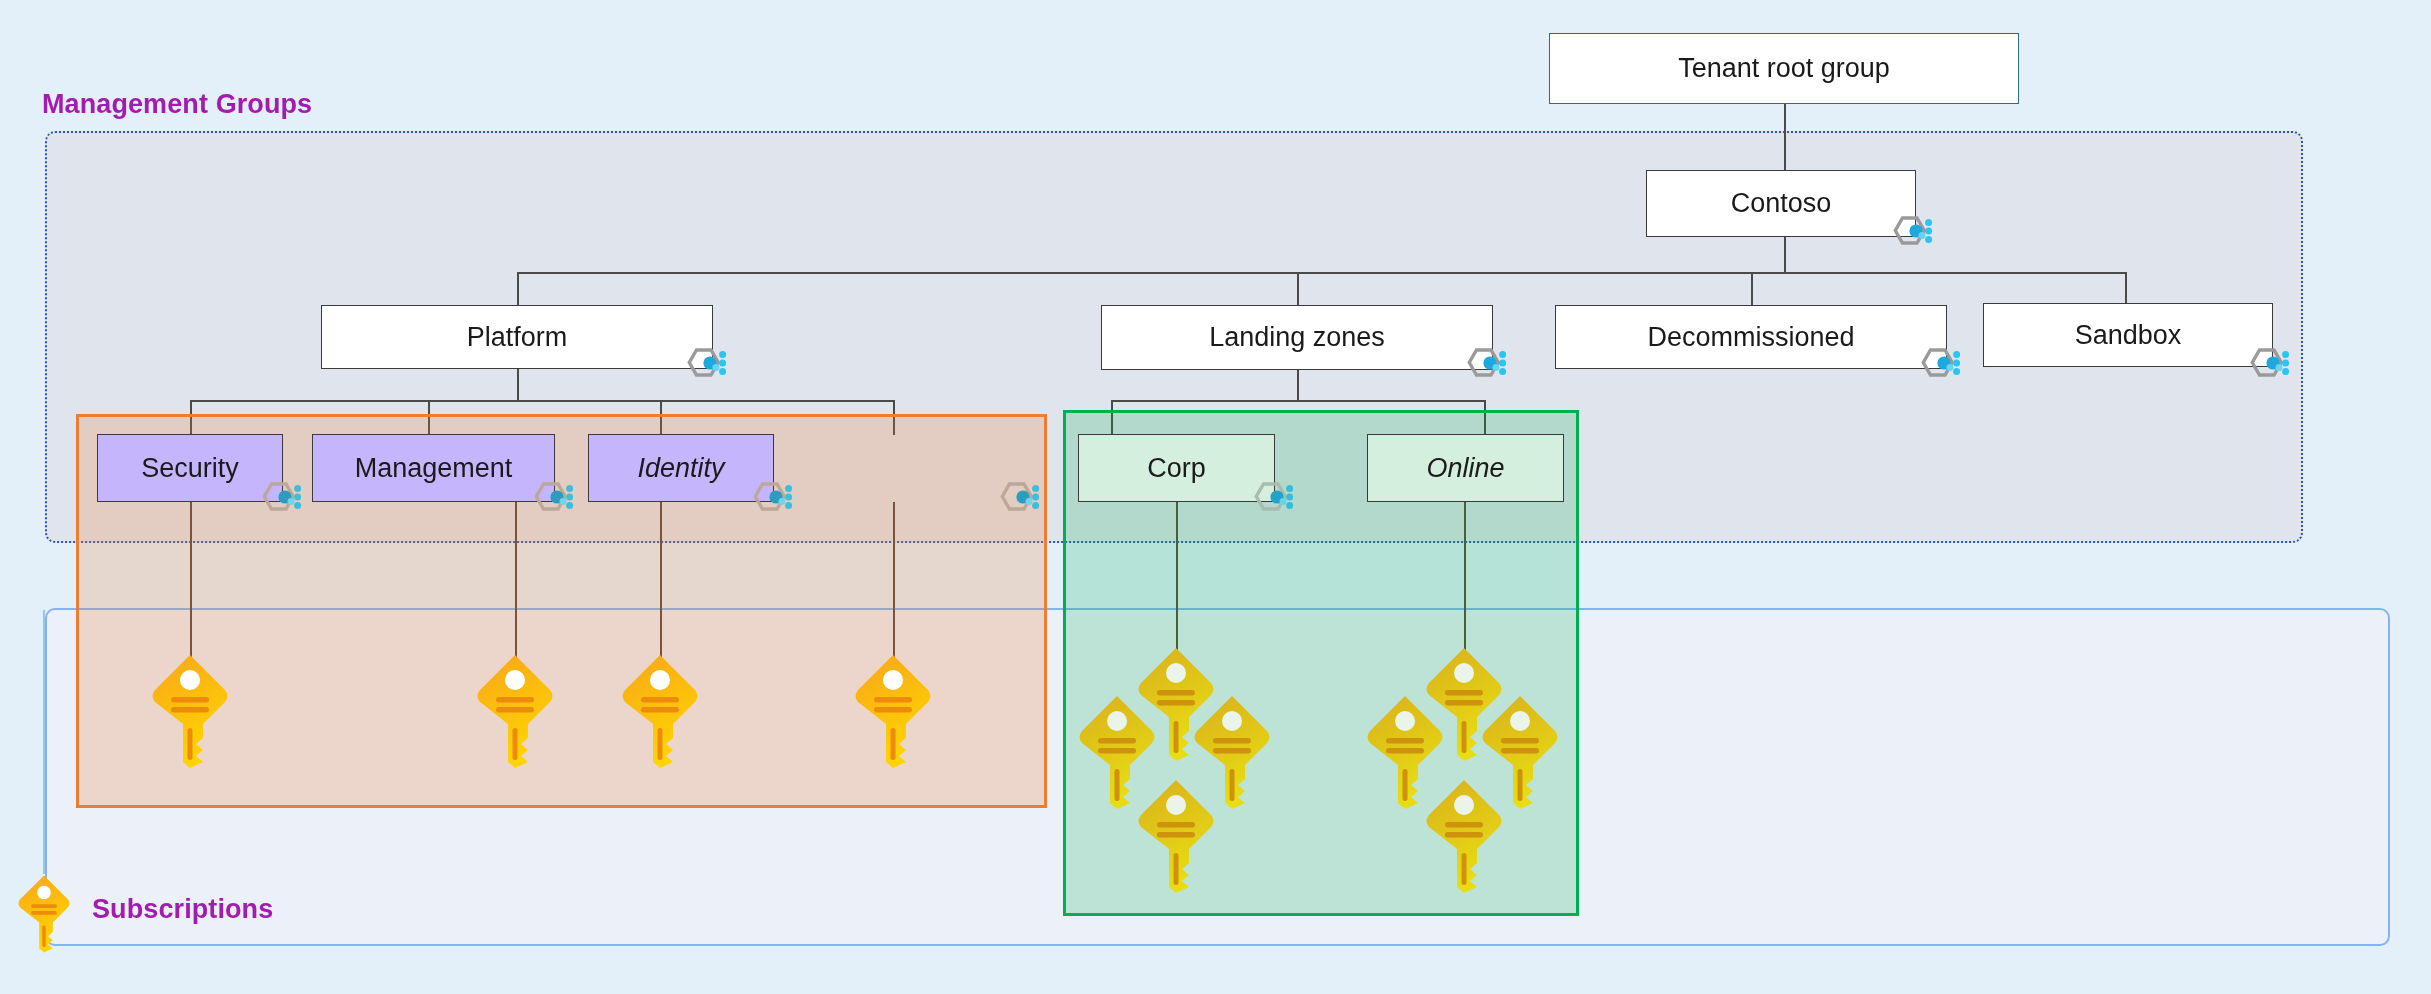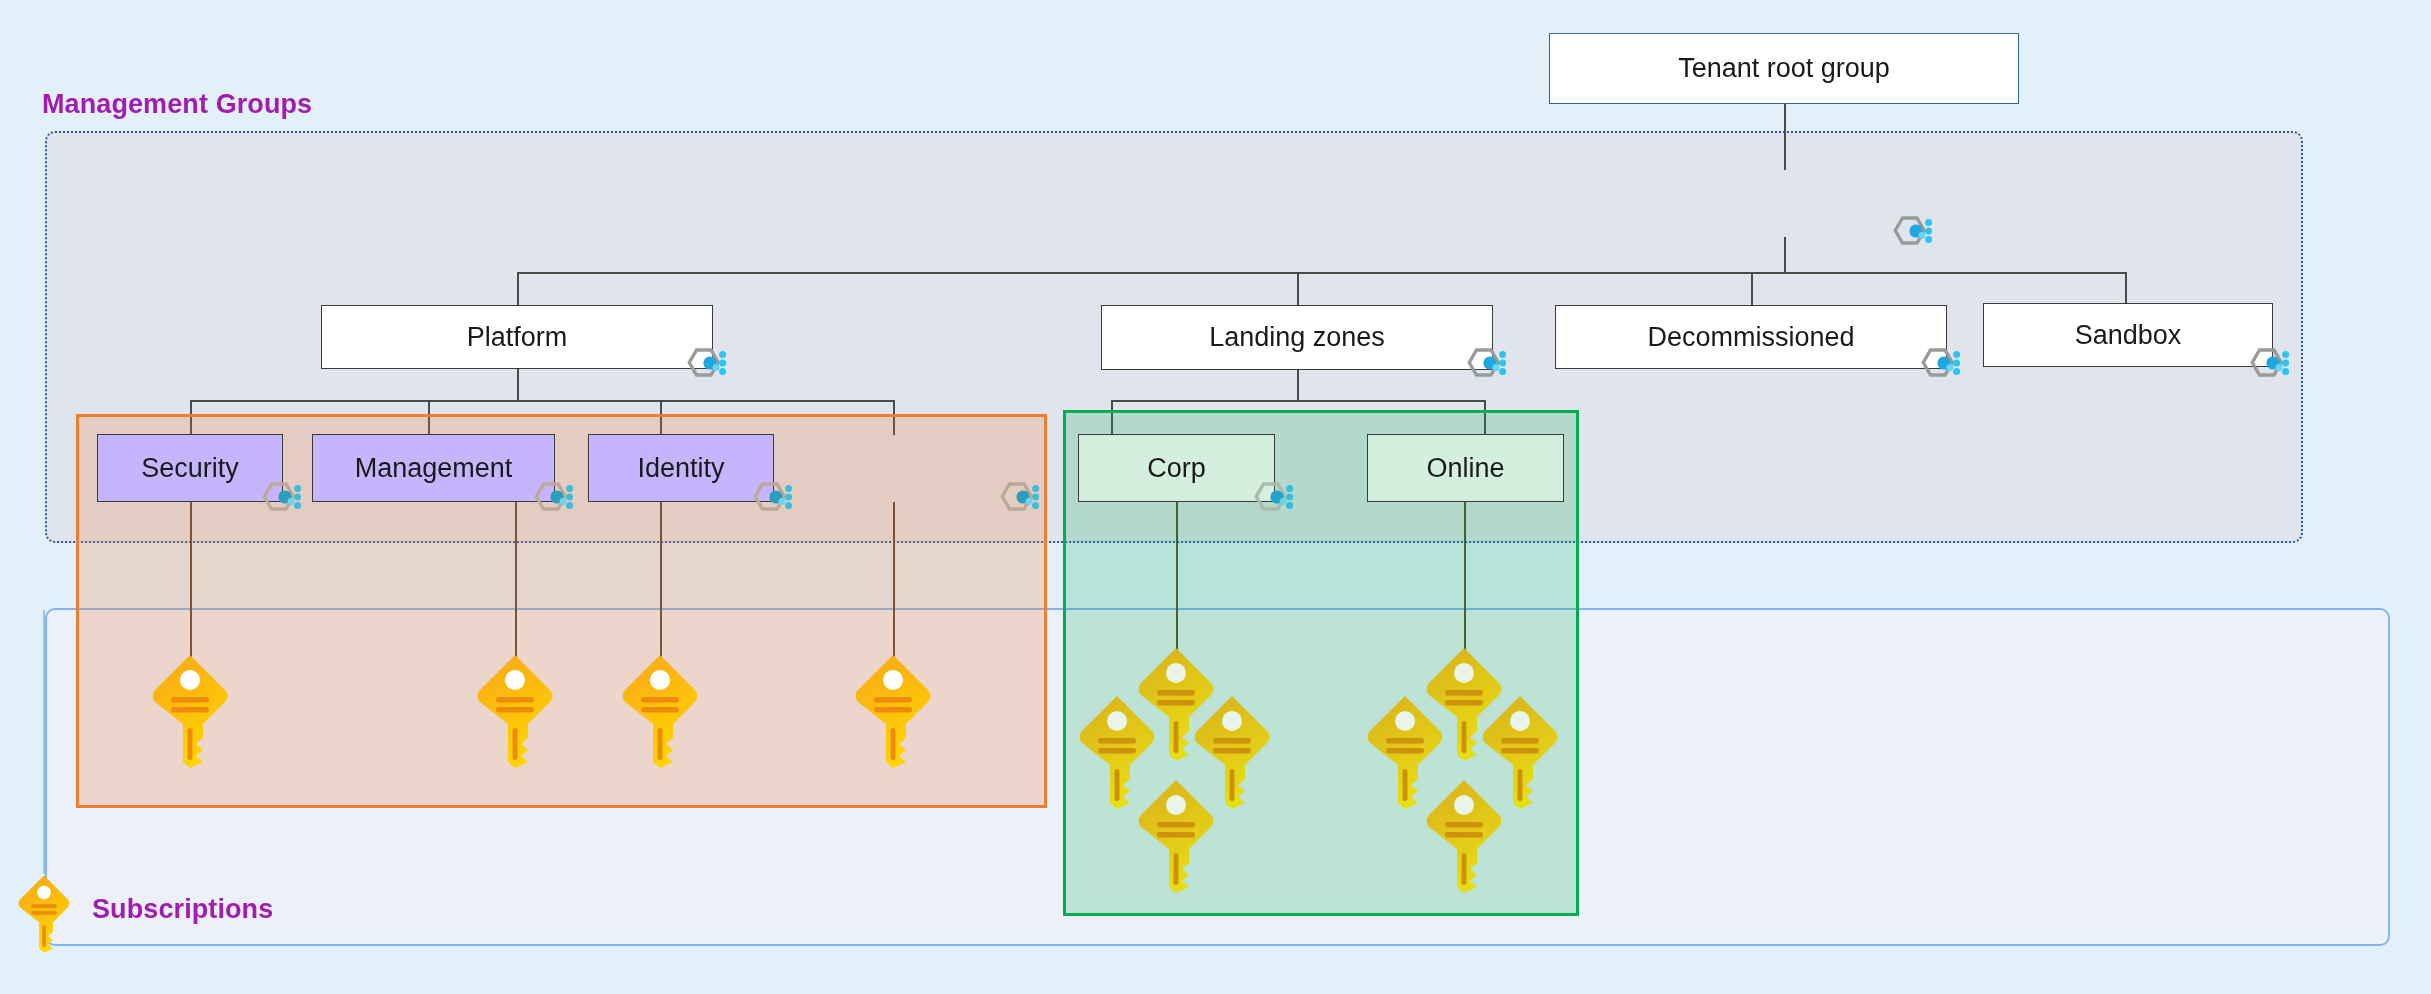--- a/index.html
+++ b/index.html
@@ -112,20 +112,23 @@
 
   <div class="ln ln-sub-deco" style="left:43px;top:610px;height:264px;"></div>
 
   <div class="overlay overlay-platform"></div>
   <div class="overlay overlay-lz"></div>
 
   <div class="node node-root" style="left:1549px;top:33px;width:470px;height:71px;">
     <span class="node-label">Tenant root group</span>
   </div>
 
+  <div class="node node-white" style="left:1646px;top:170px;width:270px;height:67px;">
+    <span class="node-label">Contoso</span>
+  </div>
   <div class="mg-icon" style="left:1886px;top:212px;">
     <svg viewBox="0 0 52 48">
       <path d="M16.5 6 L31 6 L38.2 18.5 L31 31 L16.5 31 L9.3 18.5 Z" fill="none" stroke="#9A9A9A" stroke-width="3.4"></path>
       <circle cx="30" cy="19" r="6.6" fill="#1FA8DE"></circle>
       <circle cx="42.6" cy="10.4" r="3.5" fill="#2CC4F0"></circle>
       <circle cx="42.6" cy="19" r="3.5" fill="#2CC4F0"></circle>
       <circle cx="42.6" cy="27.6" r="3.5" fill="#2CC4F0"></circle>
       <circle cx="36.0" cy="23.6" r="3.5" fill="#63D6F5"></circle>
     </svg>
   </div>
@@ -207,21 +210,21 @@
     <svg viewBox="0 0 52 48">
       <path d="M16.5 6 L31 6 L38.2 18.5 L31 31 L16.5 31 L9.3 18.5 Z" fill="none" stroke="#BCA898" stroke-width="3.4"></path>
       <circle cx="30" cy="19" r="6.6" fill="#2B9EC0"></circle>
       <circle cx="42.6" cy="10.4" r="3.5" fill="#3CBEDC"></circle>
       <circle cx="42.6" cy="19" r="3.5" fill="#3CBEDC"></circle>
       <circle cx="42.6" cy="27.6" r="3.5" fill="#3CBEDC"></circle>
       <circle cx="36.0" cy="23.6" r="3.5" fill="#72D4E8"></circle>
     </svg>
   </div>
 
-  <div class="node node-peach" style="left:588px;top:434px;width:186px;height:68px;">
+  <div class="node node-peach" style="left:588px;top:434px;width:186px;height:68px;font-style:italic;">
     <span class="node-label">Identity</span>
   </div>
   <div class="mg-icon" style="left:746px;top:478px;">
     <svg viewBox="0 0 52 48">
       <path d="M16.5 6 L31 6 L38.2 18.5 L31 31 L16.5 31 L9.3 18.5 Z" fill="none" stroke="#BCA898" stroke-width="3.4"></path>
       <circle cx="30" cy="19" r="6.6" fill="#2B9EC0"></circle>
       <circle cx="42.6" cy="10.4" r="3.5" fill="#3CBEDC"></circle>
       <circle cx="42.6" cy="19" r="3.5" fill="#3CBEDC"></circle>
       <circle cx="42.6" cy="27.6" r="3.5" fill="#3CBEDC"></circle>
       <circle cx="36.0" cy="23.6" r="3.5" fill="#72D4E8"></circle>
@@ -246,21 +249,21 @@
     <svg viewBox="0 0 52 48">
       <path d="M16.5 6 L31 6 L38.2 18.5 L31 31 L16.5 31 L9.3 18.5 Z" fill="none" stroke="#A8BCAE" stroke-width="3.4"></path>
       <circle cx="30" cy="19" r="6.6" fill="#23A3C8"></circle>
       <circle cx="42.6" cy="10.4" r="3.5" fill="#34BEDB"></circle>
       <circle cx="42.6" cy="19" r="3.5" fill="#34BEDB"></circle>
       <circle cx="42.6" cy="27.6" r="3.5" fill="#34BEDB"></circle>
       <circle cx="36.0" cy="23.6" r="3.5" fill="#6BD2E6"></circle>
     </svg>
   </div>
 
-  <div class="node node-mint" style="left:1367px;top:434px;width:197px;height:68px;">
+  <div class="node node-mint" style="left:1367px;top:434px;width:197px;height:68px;font-style:italic;">
     <span class="node-label">Online</span>
   </div>
 
   <div class="key" style="left:146px;top:652px;width:88px;height:116px;">
     <svg viewBox="0 0 88 116">
       <defs>
           <linearGradient id="ko1" x1="0" y1="0" x2="0.35" y2="1">
         <stop offset="0" stop-color="#F9A61A"></stop>
             <stop offset="1" stop-color="#FFD400"></stop>
       </linearGradient>

